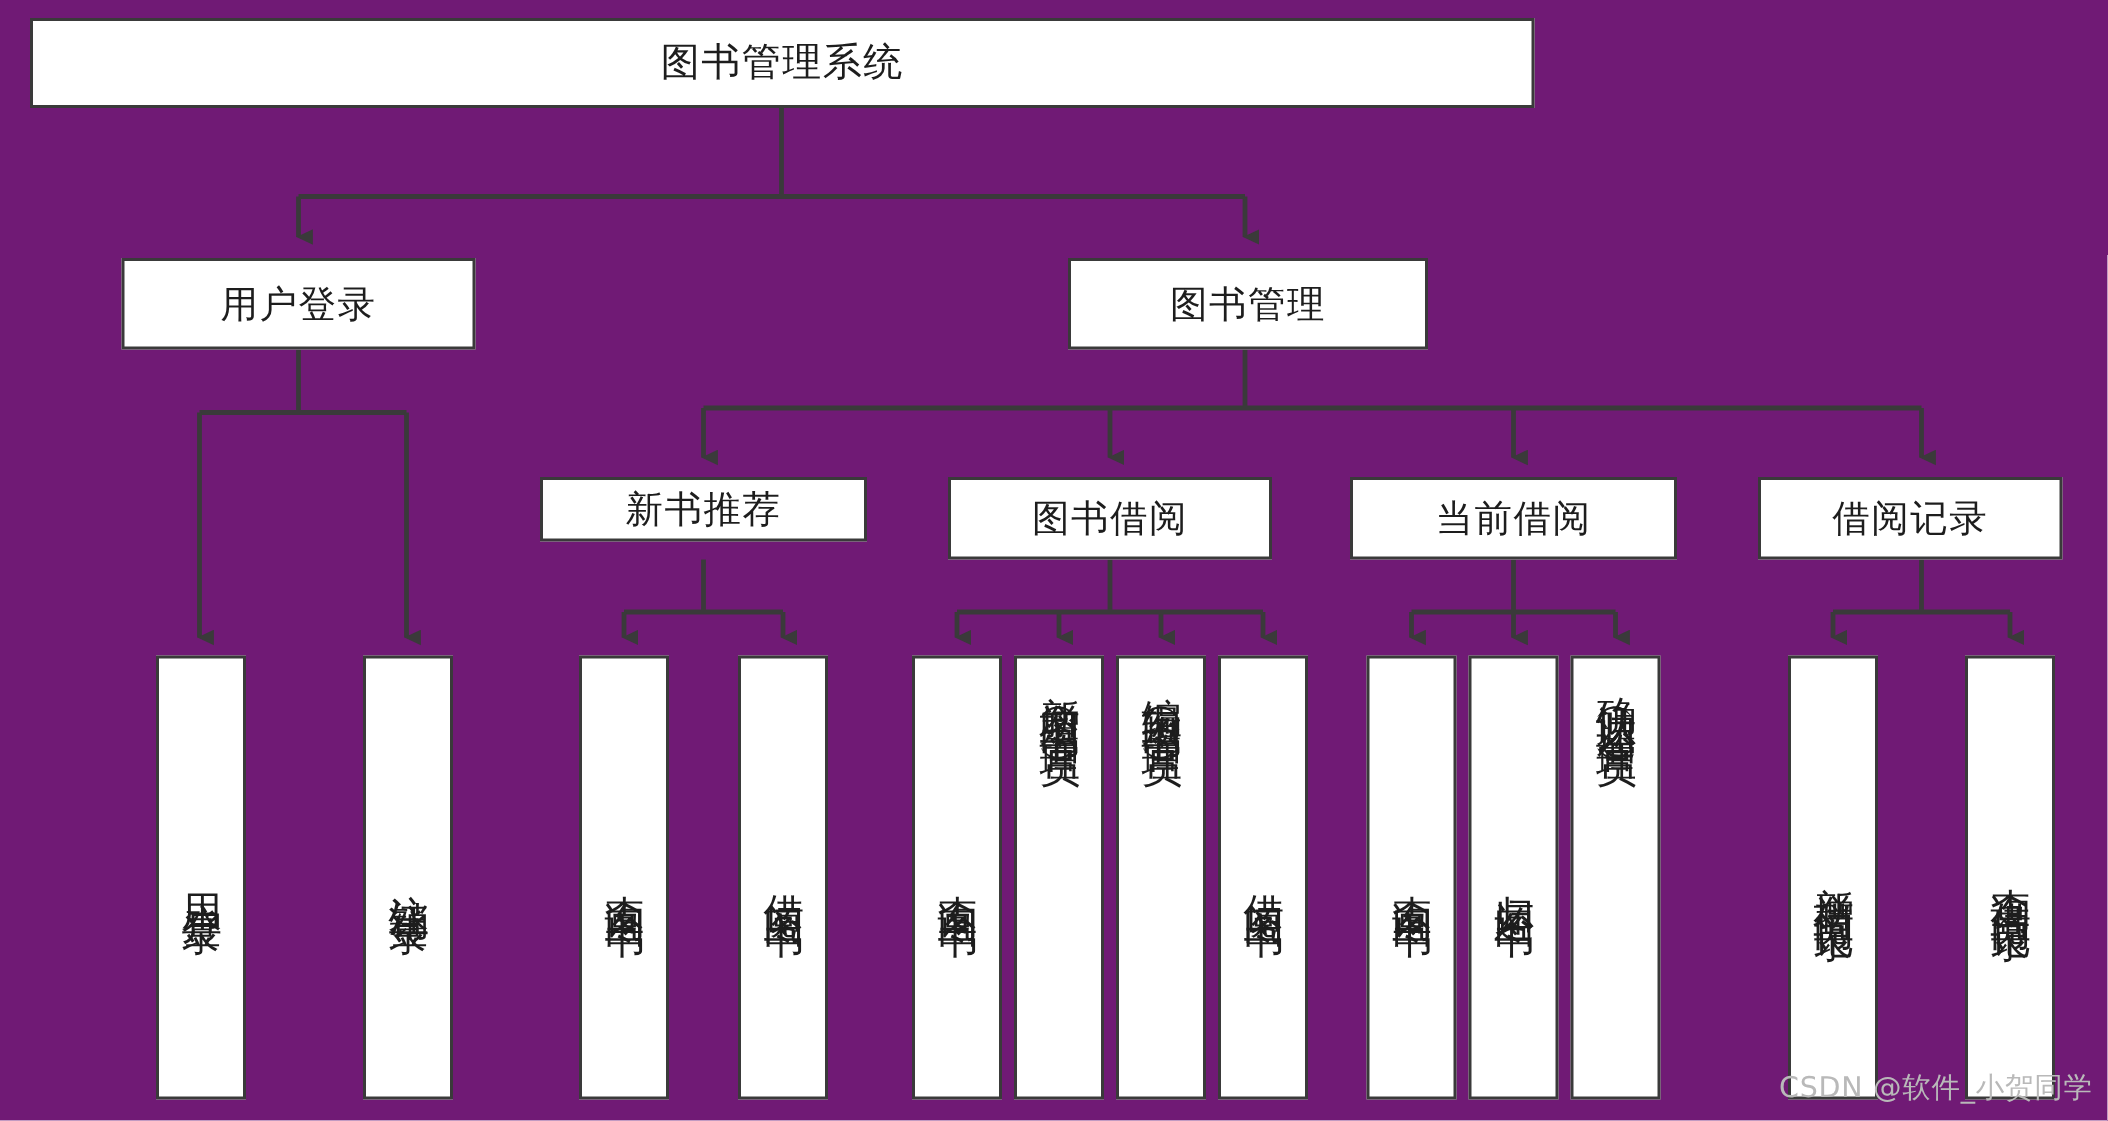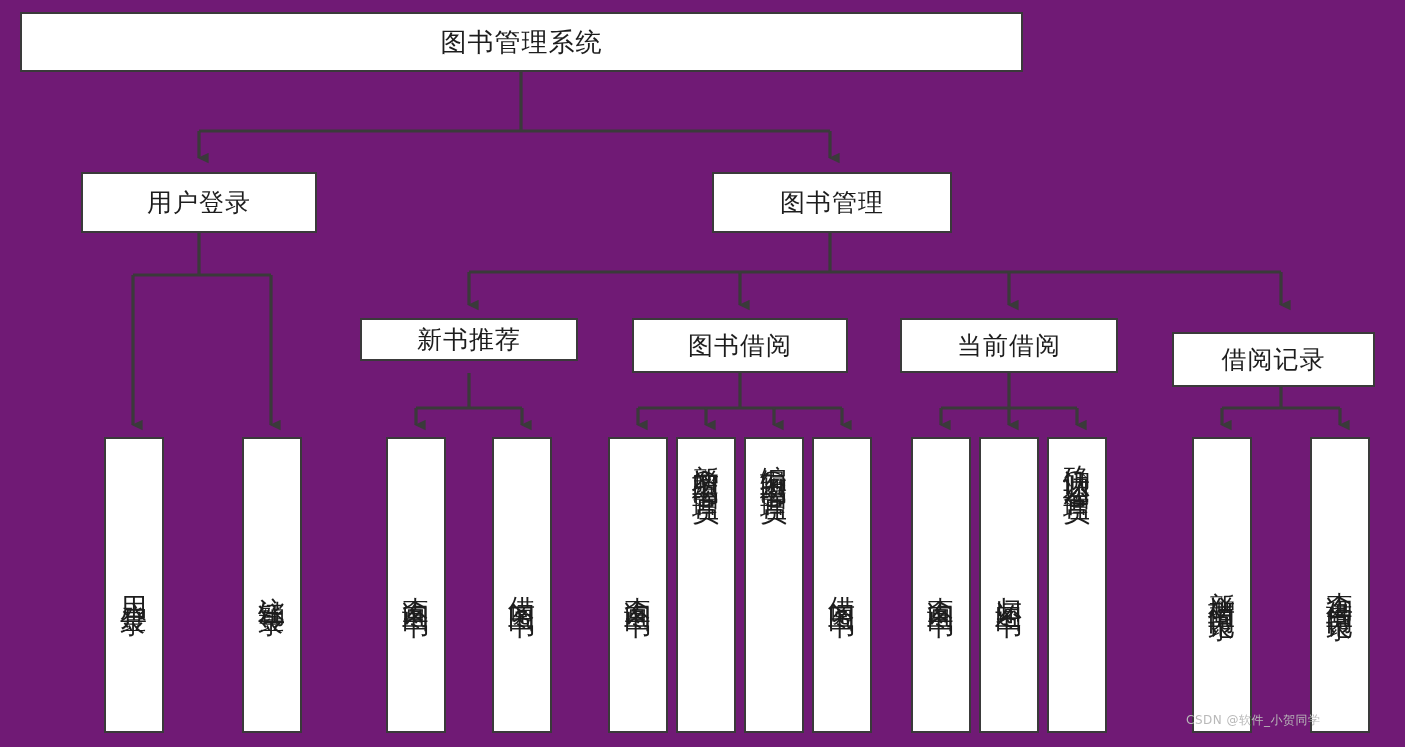--- a/index.html
+++ b/index.html
@@ -65,21 +65,21 @@
     left: 0;
     top: 0;
     width: 1405px;
     height: 747px;
     pointer-events: none;
   }
   .watermark {
     position: absolute;
     left: 1186px;
     top: 712px;
-    font-size: 12px;
+    font-size: 19px;
     color: #b9b9b9;
     letter-spacing: 0.5px;
     white-space: nowrap;
   }
 </style>
 </head>
 <body>
 
 <div id="canvas">
 
@@ -146,21 +146,21 @@
 
   <div class="node h-node" style="left:360px; top:318px; width:218px; height:43px;">
     <span class="lbl">新书推荐</span>
   </div>
   <div class="node h-node" style="left:632px; top:318px; width:216px; height:55px;">
     <span class="lbl">图书借阅</span>
   </div>
   <div class="node h-node" style="left:900px; top:318px; width:218px; height:55px;">
     <span class="lbl">当前借阅</span>
   </div>
-  <div class="node h-node" style="left:1172px; top:318px; width:203px; height:55px;margin-top:14px;">
+  <div class="node h-node" style="left:1172px; top:318px; width:203px; height:55px;">
     <span class="lbl">借阅记录</span>
   </div>
 
   <div class="node v-node mid" style="left:104px; top:437px; width:60px; height:296px;">
     <span class="lbl">用户登录</span>
   </div>
   <div class="node v-node mid" style="left:242px; top:437px; width:60px; height:296px;">
     <span class="lbl">注销登录</span>
   </div>
 

